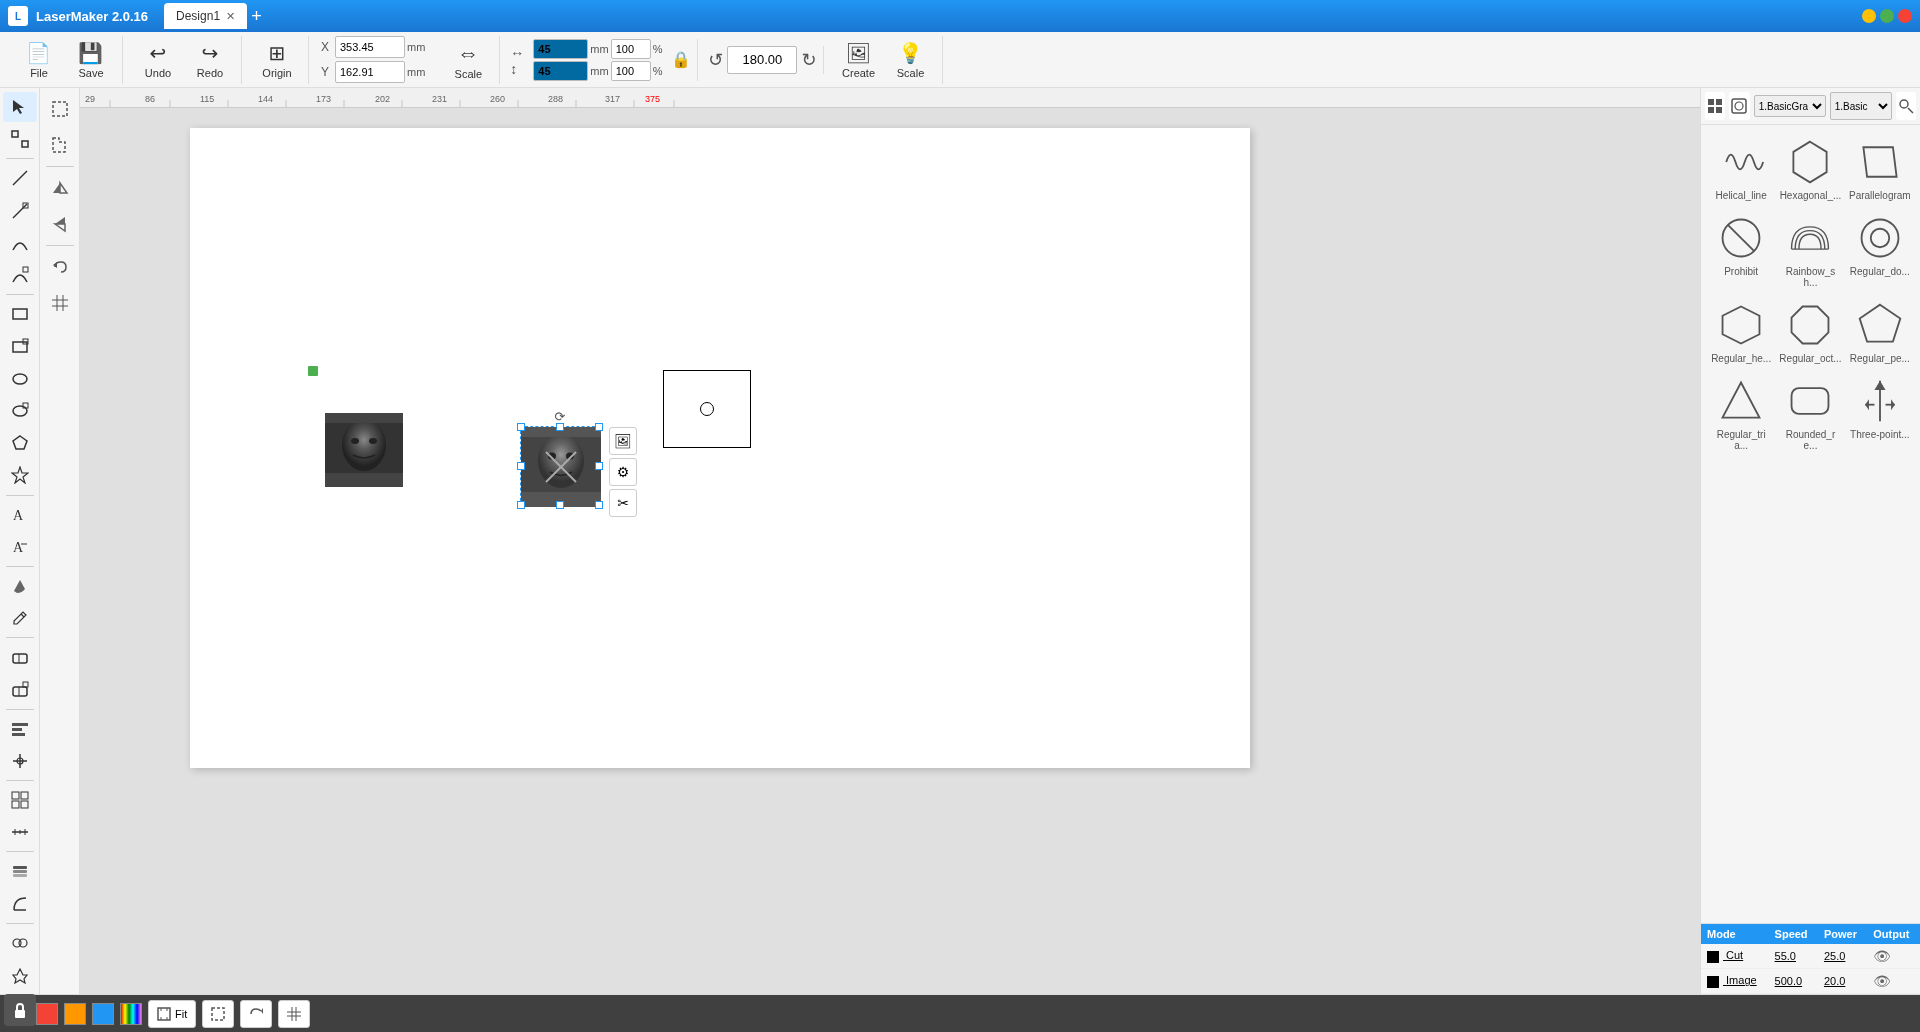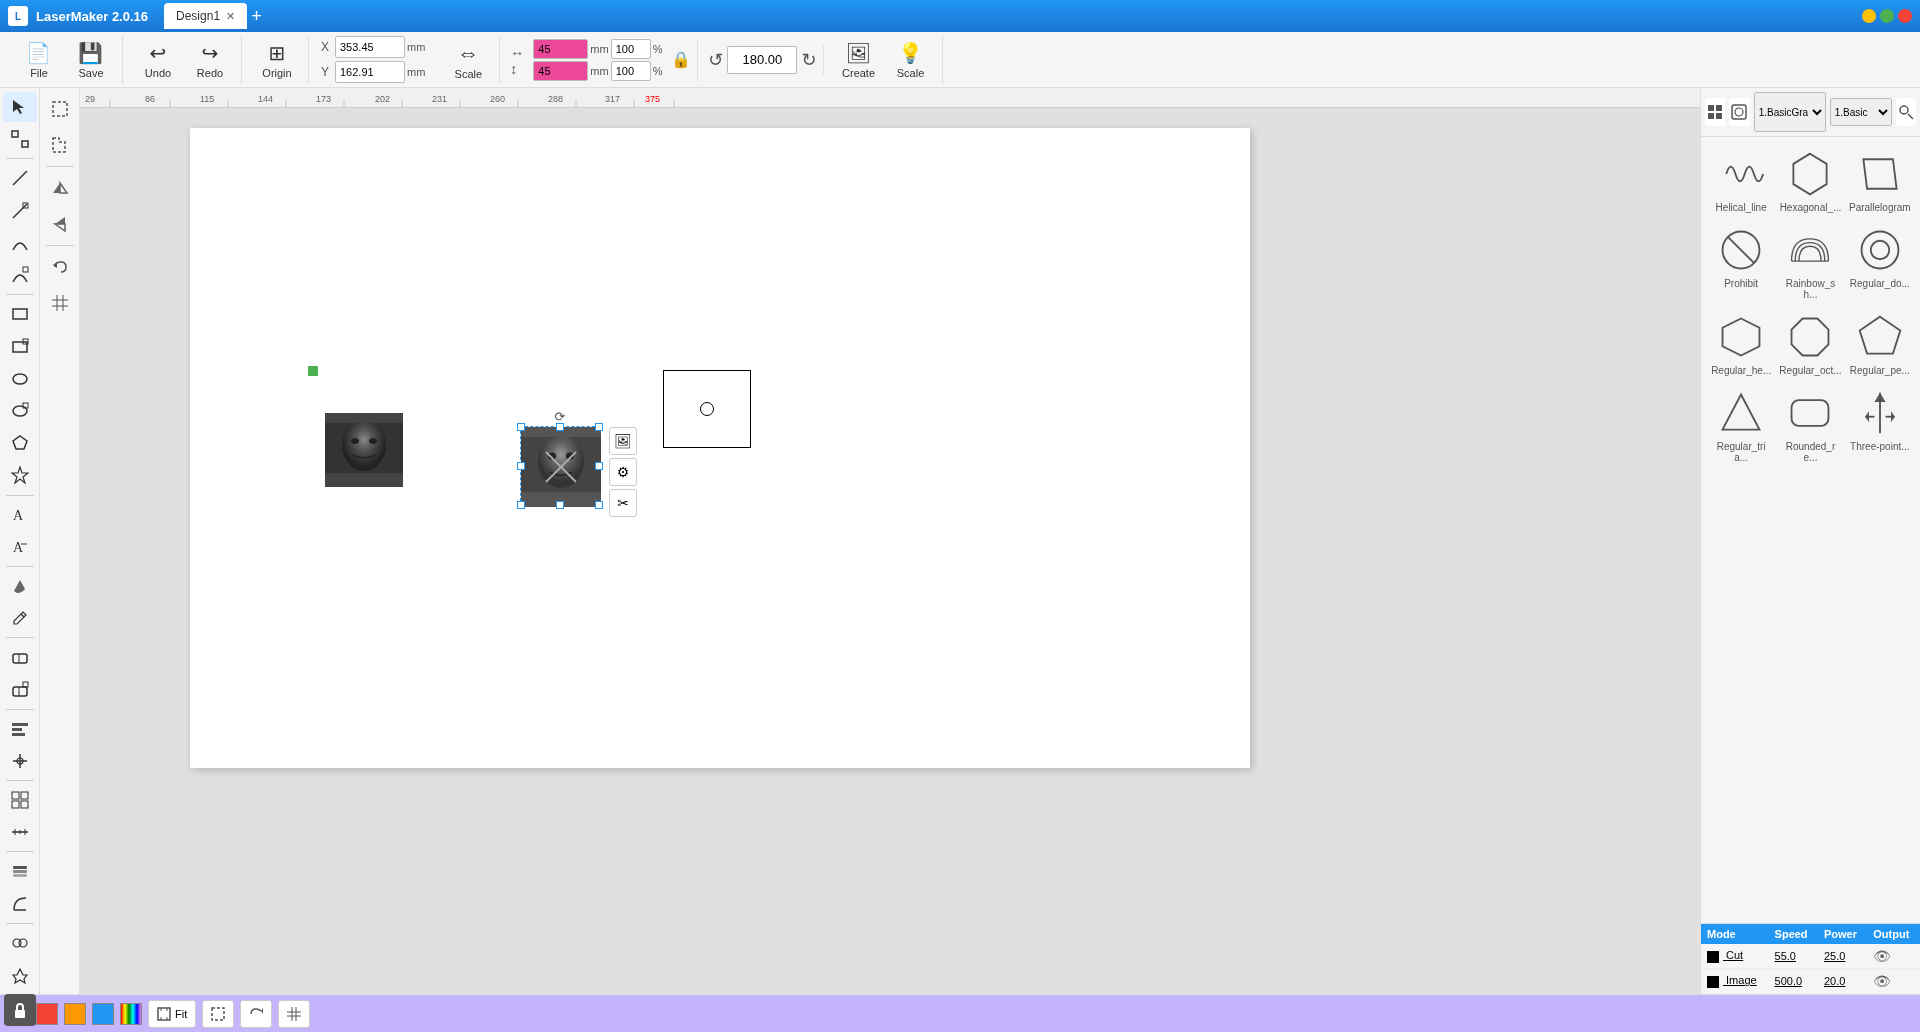--- a/index.html
+++ b/index.html
@@ -30,21 +30,21 @@
     .tb-group { display: flex; align-items: center; gap: 2px; padding: 0 6px; border-right: 1px solid #ddd; }
     .tb-btn { display: flex; flex-direction: column; align-items: center; justify-content: center; padding: 4px 8px; border: none; background: transparent; cursor: pointer; border-radius: 4px; font-size: 11px; color: #333; min-width: 50px; height: 48px; gap: 2px; }
     .tb-btn .icon { font-size: 20px; }
     .coord-group { display: flex; align-items: center; gap: 4px; padding: 0 8px; }
     .coord-row { display: flex; align-items: center; gap: 2px; }
     .coord-label { font-size: 12px; color: #555; width: 12px; }
     .coord-input { width: 70px; height: 22px; border: 1px solid #bbb; border-radius: 2px; padding: 2px 4px; font-size: 11px; background: white; }
     .coord-unit { font-size: 11px; color: #555; }
     .dim-group { display: flex; flex-direction: column; gap: 2px; padding: 0 6px; }
     .dim-row { display: flex; align-items: center; gap: 2px; }
-    .dim-input { width: 55px; height: 20px; border: 1px solid #bbb; border-radius: 2px; padding: 2px 4px; font-size: 11px; background: #ec4899; }
+    .dim-input { width: 55px; height: 20px; border: 1px solid #bbb; border-radius: 2px; padding: 2px 4px; font-size: 11px; background: #0369a1; font-weight: bold; }
     .dim-pct { width: 40px; height: 20px; border: 1px solid #bbb; border-radius: 2px; padding: 2px 4px; font-size: 11px; background: white; }
     .angle-input { width: 70px; height: 28px; border: 1px solid #bbb; border-radius: 2px; padding: 2px 4px; font-size: 13px; background: white; text-align: center; }
     .lock-icon { font-size: 16px; color: #666; cursor: pointer; }
 
     
     #main { display: flex; height: calc(1032px - 32px - 56px - 38px); }
 
     
     #left-toolbar {
       width: 40px; background: #f5f5f5; border-right: 1px solid #ddd;
@@ -94,21 +94,21 @@
 
     
     #start-panel { padding: 8px; display: flex; flex-direction: column; align-items: center; gap: 6px; border-top: 1px solid #ddd; }
     .start-btn { width: 100px; height: 100px; border-radius: 50%; background: linear-gradient(180deg, #29b6f6 0%, #0288d1 50%, #01579b 100%); border: 4px solid #0277bd; color: white; font-size: 20px; font-weight: bold; cursor: pointer; display: flex; align-items: center; justify-content: center; box-shadow: 0 4px 12px rgba(0,0,0,0.3); }
     .bottom-bar-right { display: flex; width: 100%; gap: 4px; align-items: center; }
     .disconnect-btn { flex: 1; height: 28px; background: #f5f5f5; border: 1px solid #ddd; font-size: 11px; cursor: pointer; display: flex; align-items: center; justify-content: center; gap: 4px; border-radius: 3px; }
     .switch-btn { width: 60px; height: 28px; background: #e0e0e0; border: 1px solid #ccc; font-size: 11px; cursor: pointer; border-radius: 3px; }
 
     
     #bottom-toolbar {
-      height: 38px; background: #c4b5fd; border-top: 1px solid #ddd;
+      height: 38px; background: #404040; border-top: 1px solid #ddd;
       display: flex; align-items: center; padding: 0 8px; gap: 6px;
     }
     .color-swatch { width: 22px; height: 22px; border: 1px solid #888; cursor: pointer; }
     .color-swatch.black { background: #000; }
     .color-swatch.red { background: #f44336; }
     .color-swatch.orange { background: #ff9800; }
     .color-swatch.blue { background: #2196F3; }
     .color-swatch.gradient { background: linear-gradient(to right, red, yellow, green, cyan, blue, violet); }
     .bt-btn { height: 28px; padding: 0 8px; border: 1px solid #ccc; background: white; border-radius: 3px; font-size: 11px; cursor: pointer; display: flex; align-items: center; gap: 4px; }
 
@@ -589,21 +589,21 @@
             <rect x="9" y="9" width="6" height="6" fill="#555"></rect>
           </svg>
       </button>
       <button class="shape-tb-btn">
         <svg width="16" height="16" viewBox="0 0 16 16">
             <rect x="1" y="1" width="14" height="14" rx="2" fill="none" stroke="#555" stroke-width="1.5"></rect>
             <circle cx="8" cy="8" r="4" fill="none" stroke="#555" stroke-width="1.2"></circle>
           </svg>
       </button>
 
-      <select style="font-size:10px;height:40px;border:1px solid #bbb;border-radius:2px;width:80px;">
+      <select style="font-size:10px;height:22px;border:1px solid #bbb;border-radius:2px;width:80px;">
         <option>1.BasicGra</option>
         <option>2.Animals</option>
         <option>3.Nature</option>
       </select>
       <select style="font-size:10px;height:28px;border:1px solid #bbb;border-radius:2px;width:65px;">
         <option>1.Basic</option>
         <option>2.Arrows</option>
       </select>
       <button class="shape-tb-btn">
         <svg width="16" height="16" viewBox="0 0 16 16">

